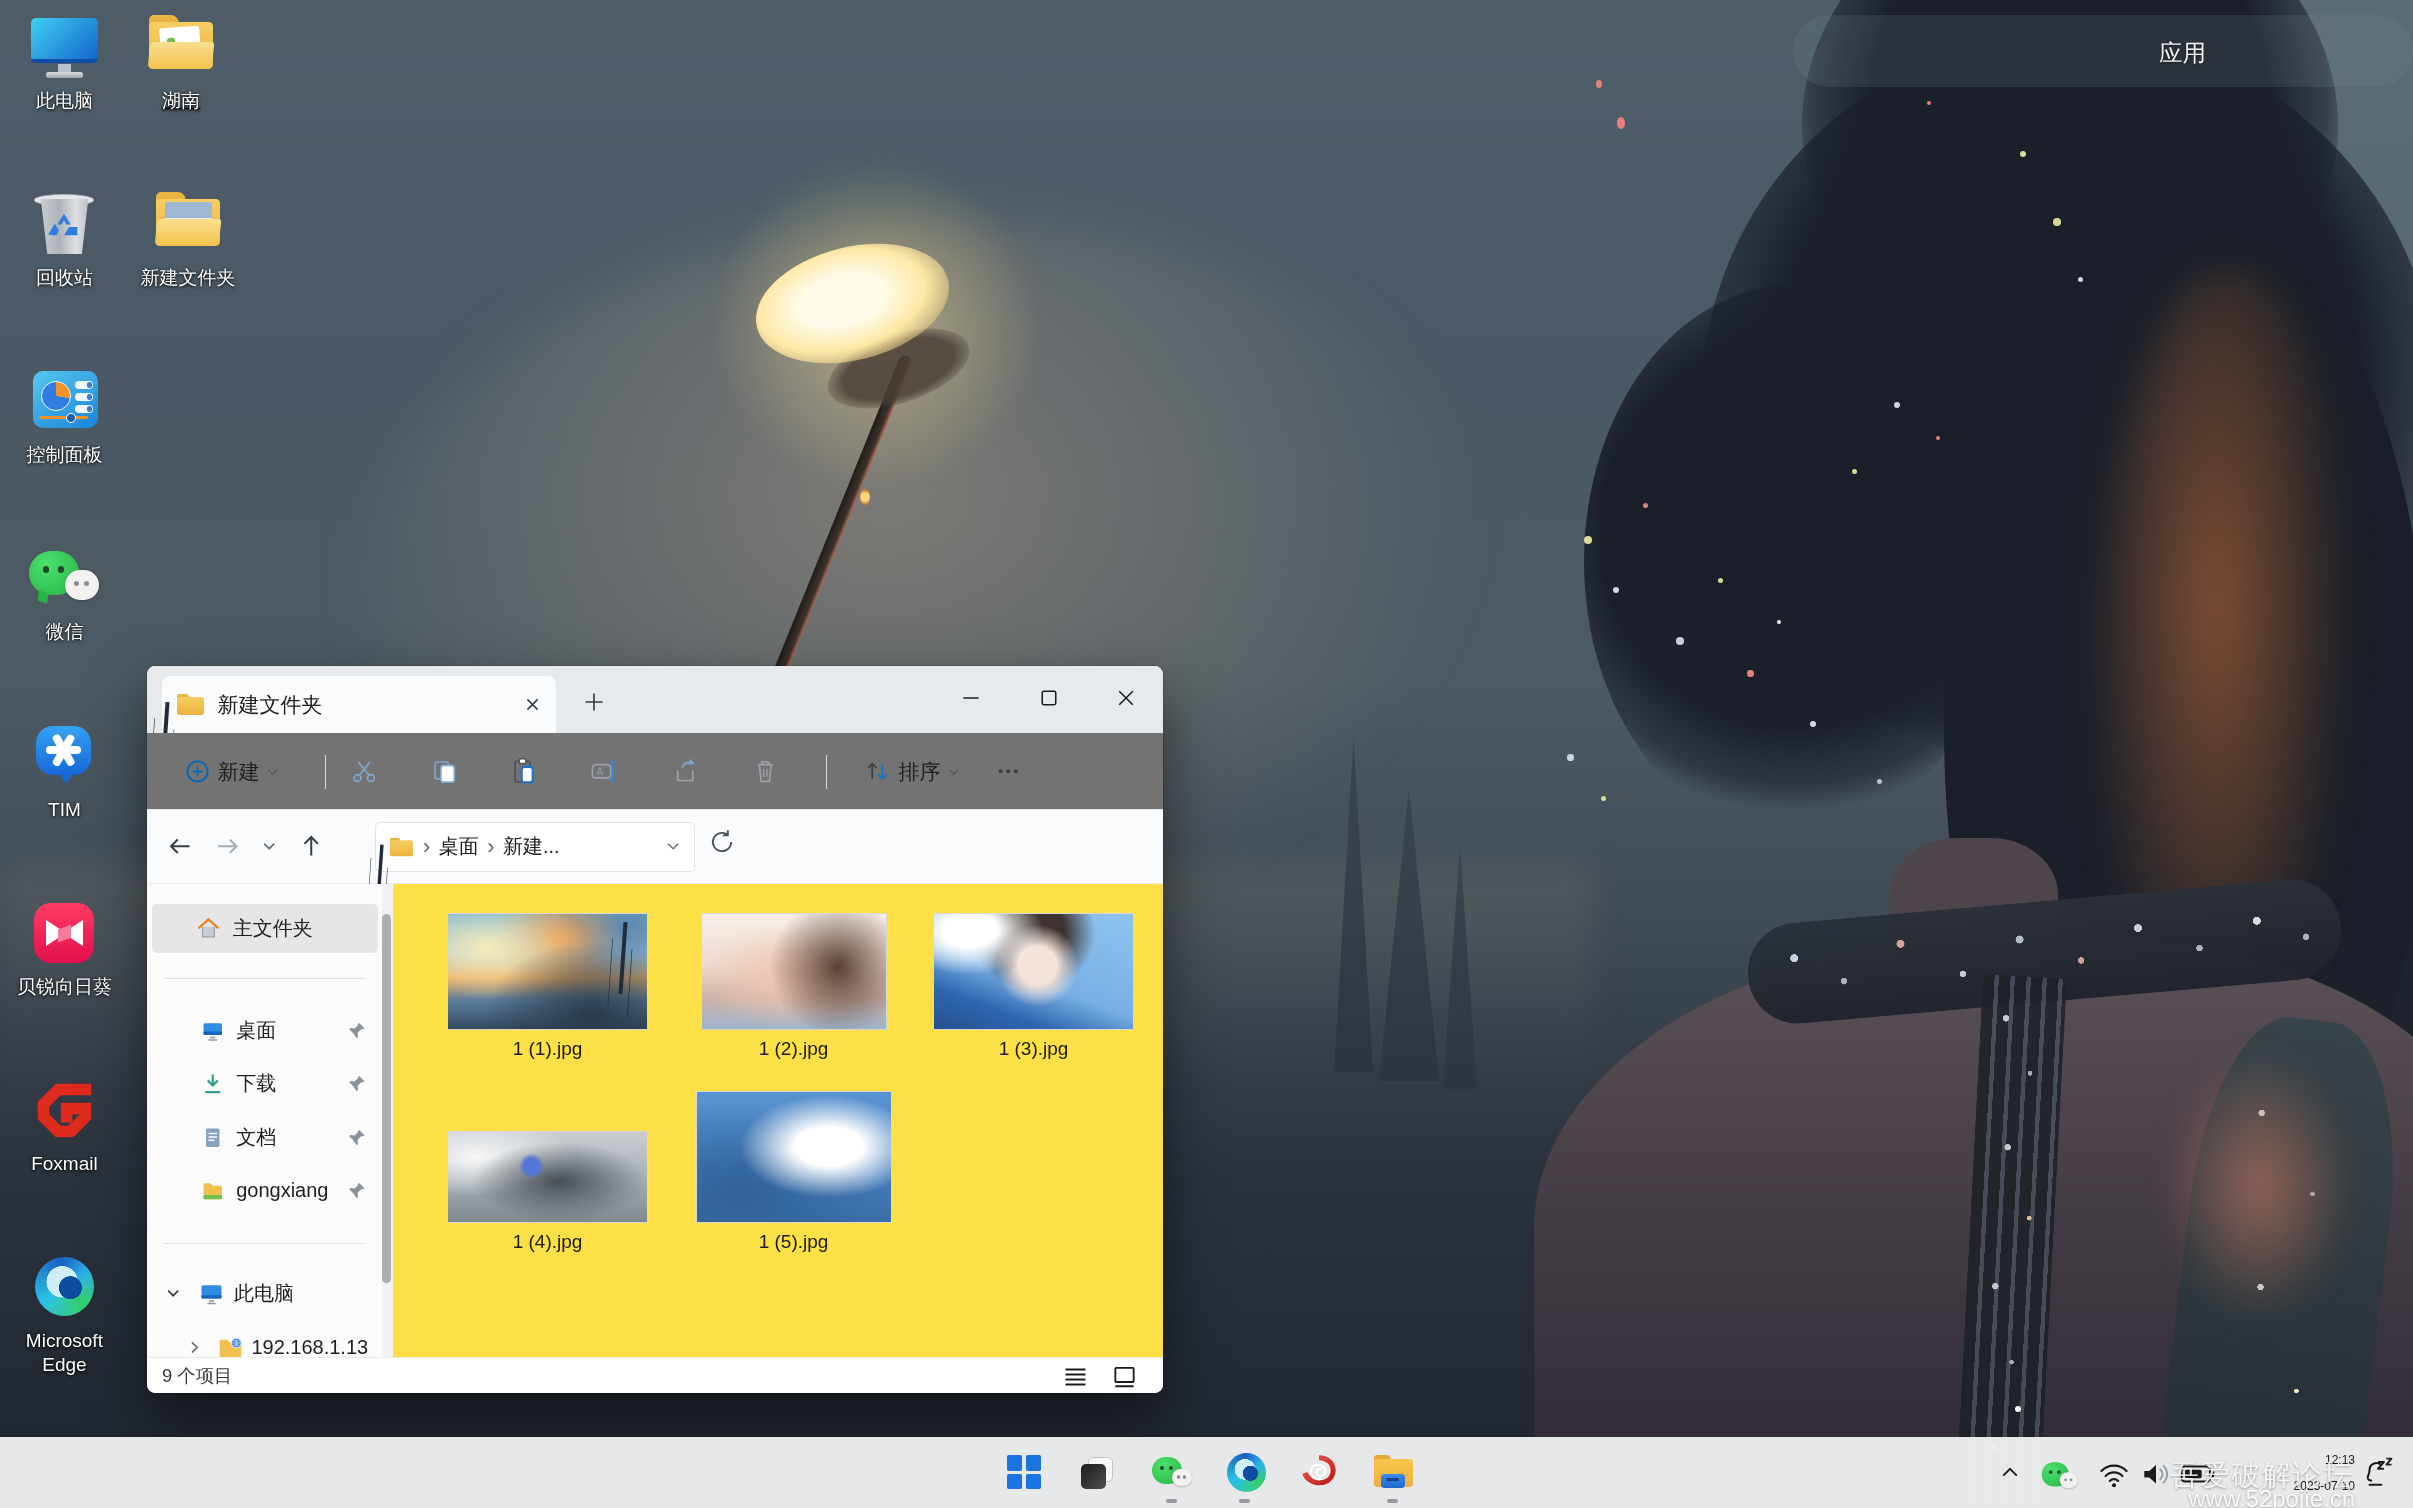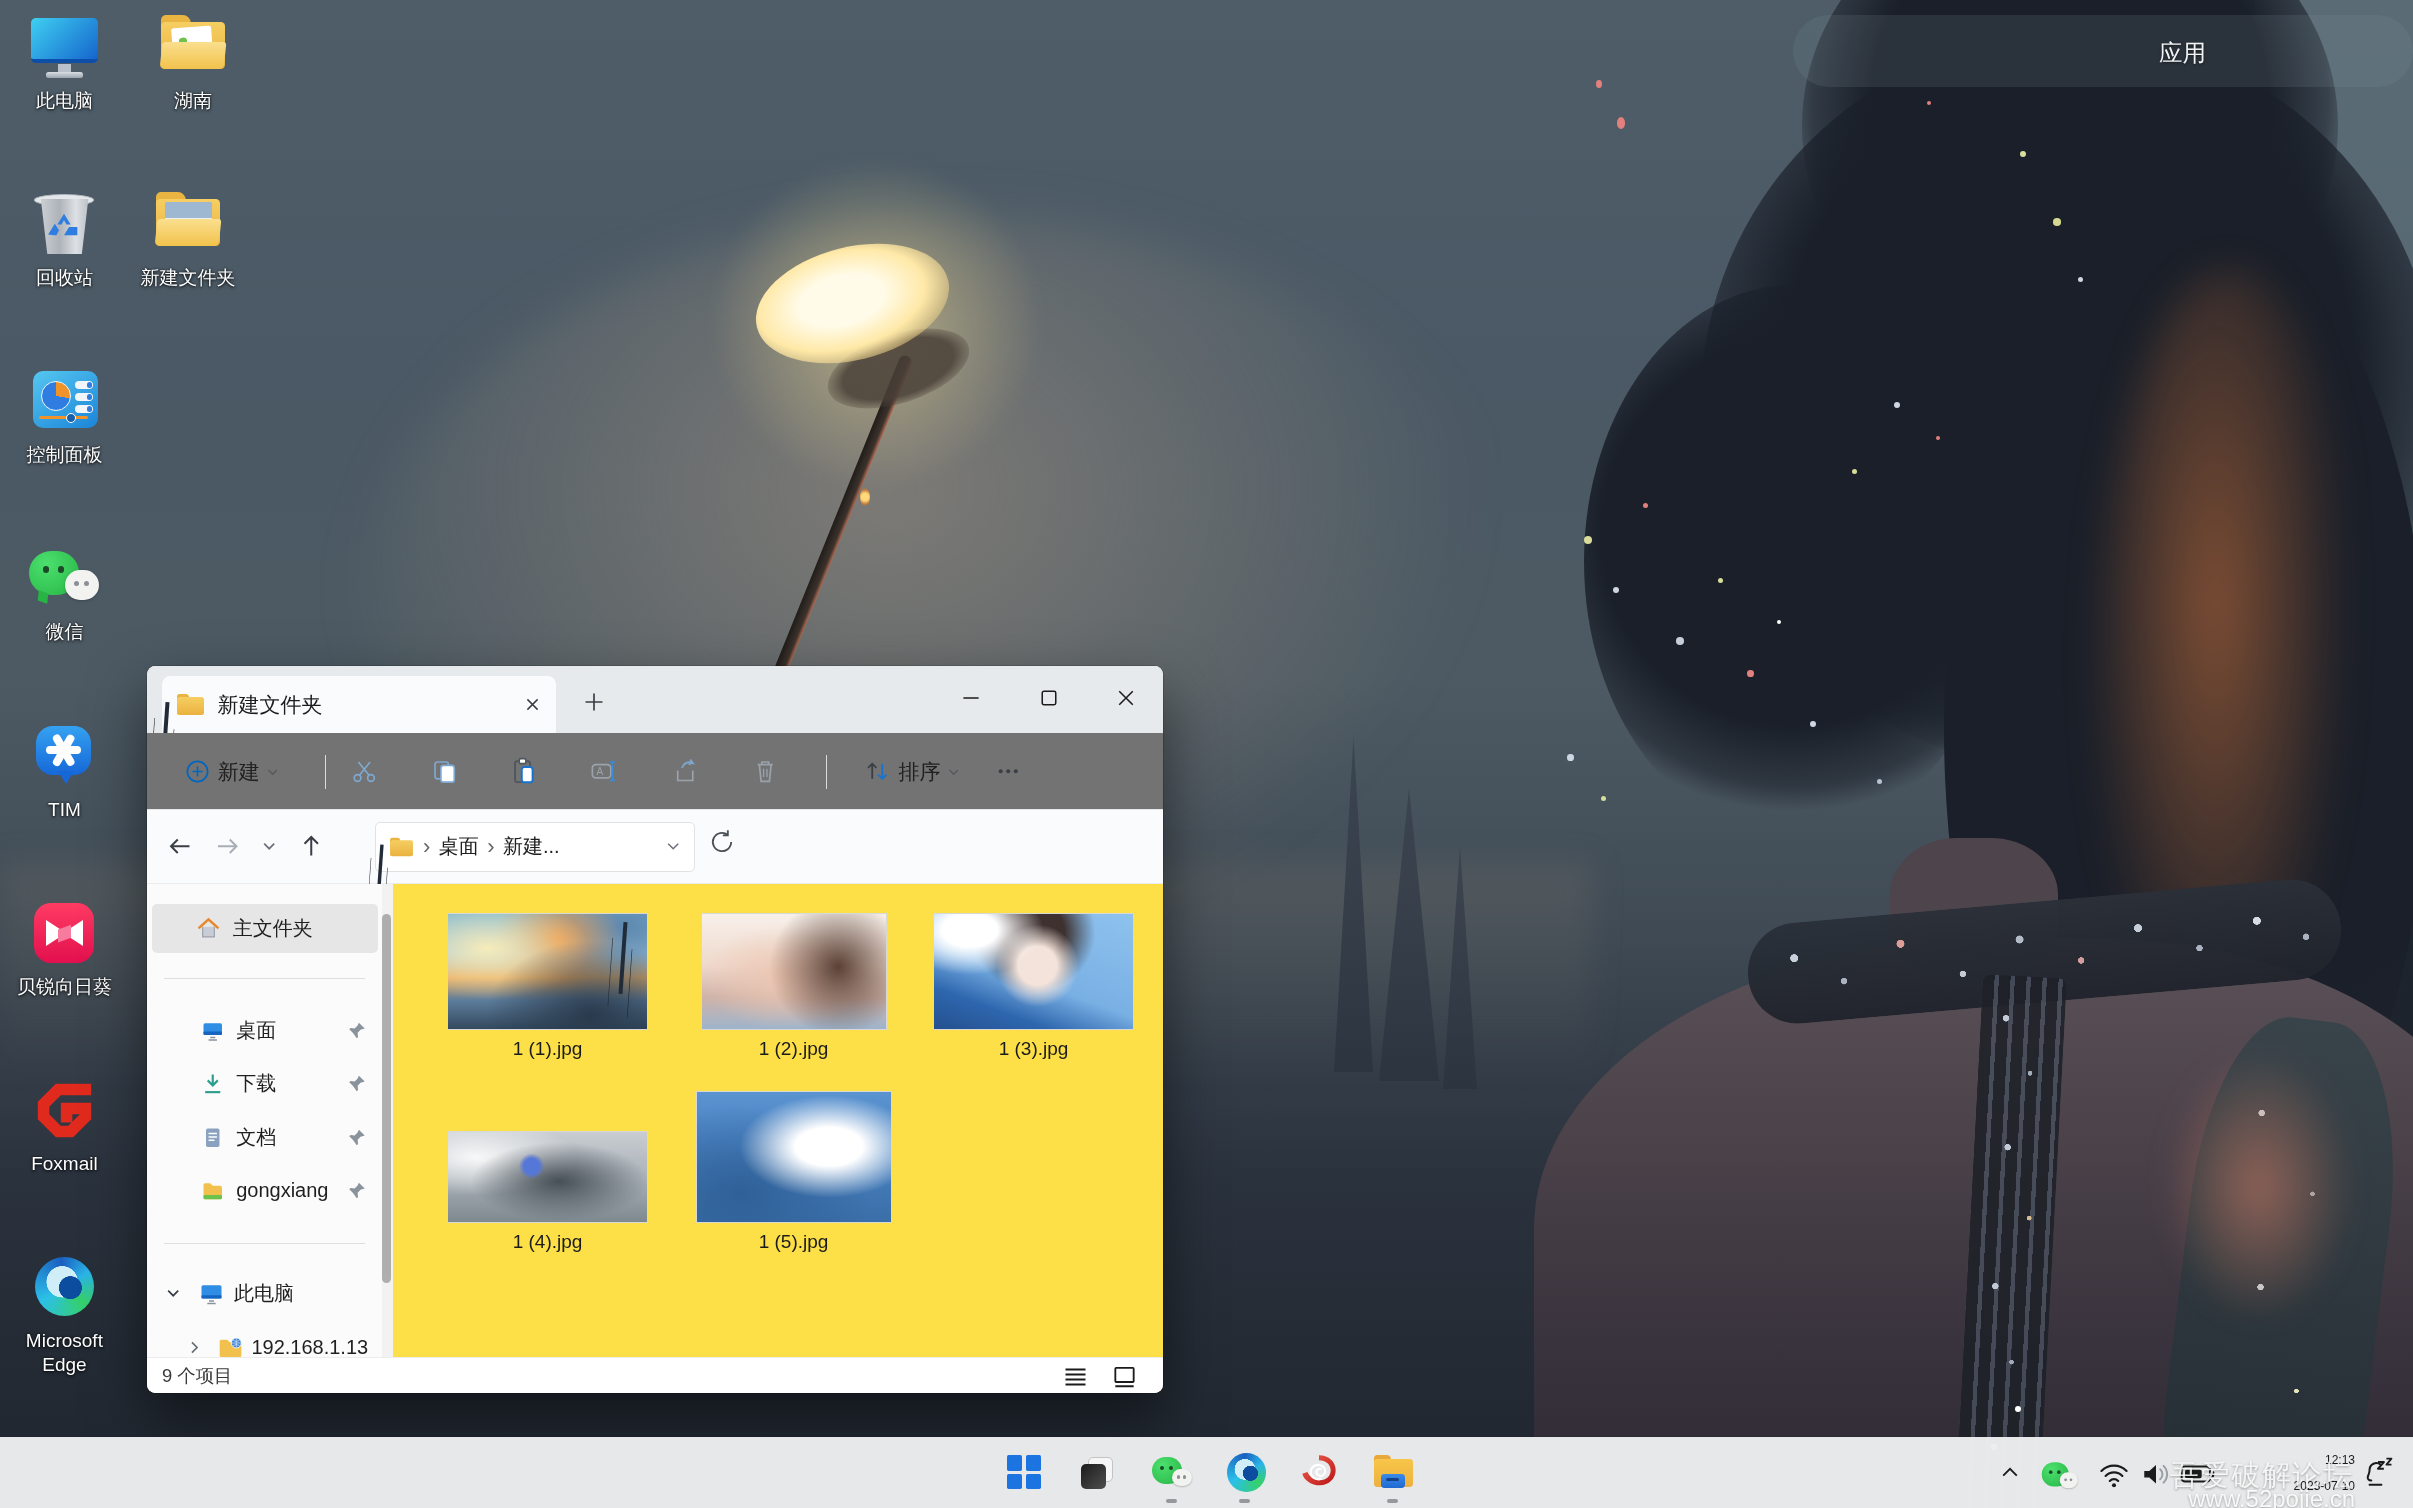--- a/index.html
+++ b/index.html
@@ -281,21 +281,21 @@
   <div class="abs topRightLabel">应用</div>
 
   <div class="dicon" style="left:3.4px;top:11.7px;">
     <div class="icbox">
         <div class="mon"></div>
         <div class="monStand"></div>
         <div class="monBase"></div>
       </div>
     <div class="dlabel">此电脑</div>
   </div>
-  <div class="dicon" style="left:132px;top:11.7px;">
+  <div class="dicon" style="left:120px;top:11.7px;text-decoration:underline;">
     <div class="icbox">
         <div class="ftab"></div>
         <div class="fback"></div>
         <div class="fpaper"></div>
         <div class="ffront"></div>
       </div>
     <div class="dlabel">湖南</div>
   </div>
   <div class="dicon" style="left:3.4px;top:189px;">
     <div class="icbox">

